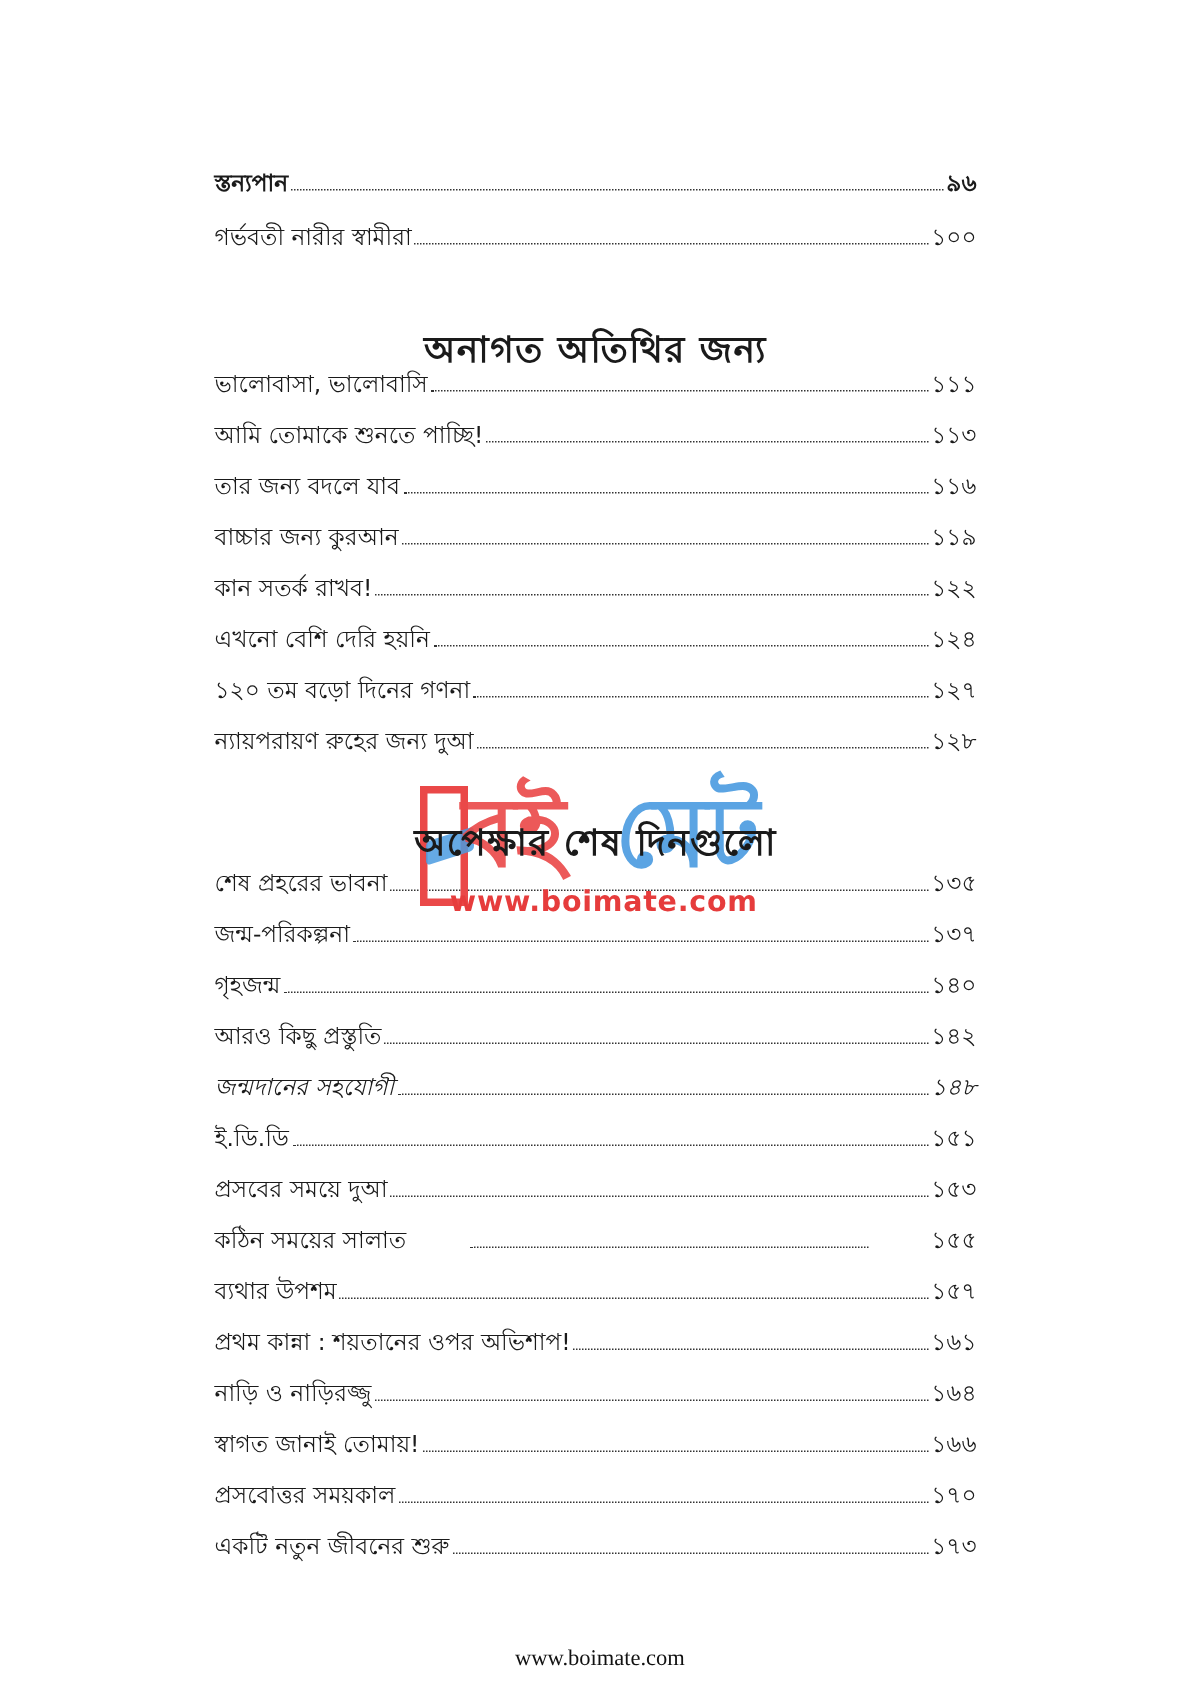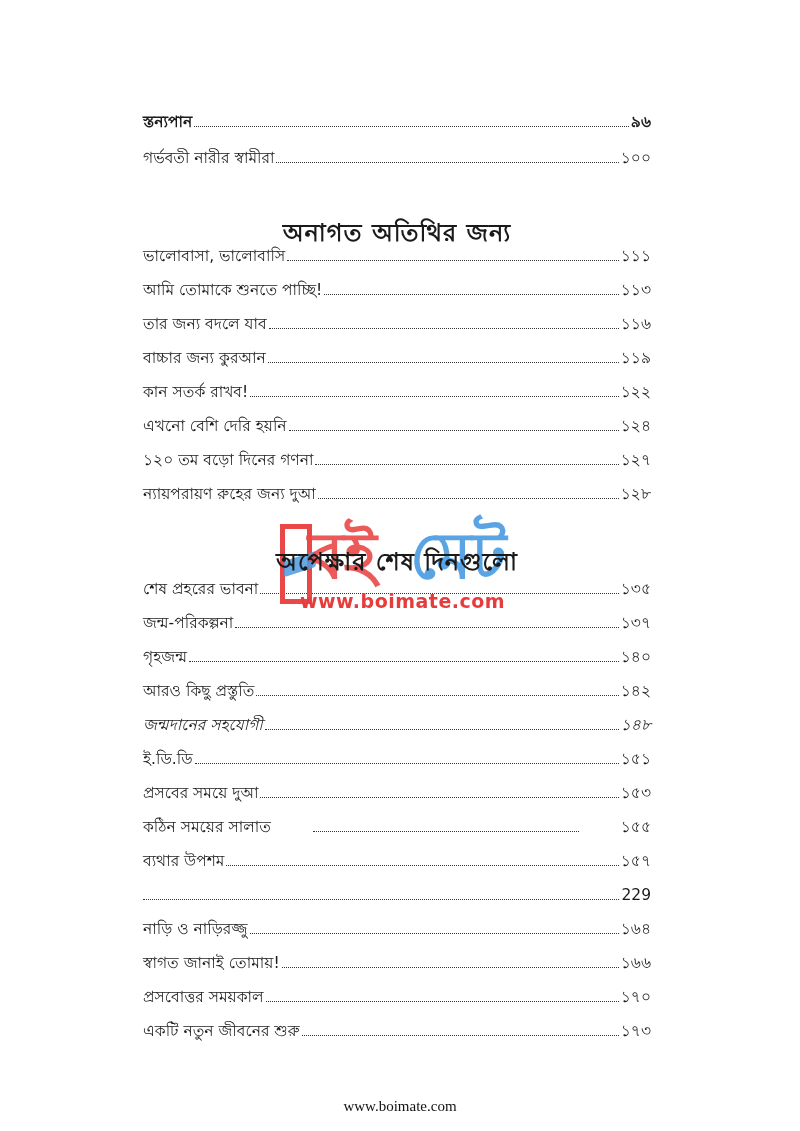--- a/index.html
+++ b/index.html
@@ -119,22 +119,23 @@
       <span class="title">কঠিন সময়ের সালাত</span>
       <span class="leader"></span>
       <span class="page">১৫৫</span>
     </div>
     <div class="row" style="top: 845px;">
       <span class="title">ব্যথার উপশম</span>
       <span class="leader"></span>
       <span class="page">১৫৭</span>
     </div>
     <div class="row" style="top: 879px;">
+      <span class="title">প্রথম কান্না : শয়তানের ওপর অভিশাপ!</span>
       <span class="leader"></span>
-      <span class="page">229</span>
+      <span class="page">১৬১</span>
     </div>
     <div class="row" style="top: 913px;">
       <span class="title">নাড়ি ও নাড়িরজ্জু</span>
       <span class="leader"></span>
       <span class="page">১৬৪</span>
     </div>
     <div class="row" style="top: 947px;">
       <span class="title">স্বাগত জানাই তোমায়!</span>
       <span class="leader"></span>
       <span class="page">১৬৬</span>

